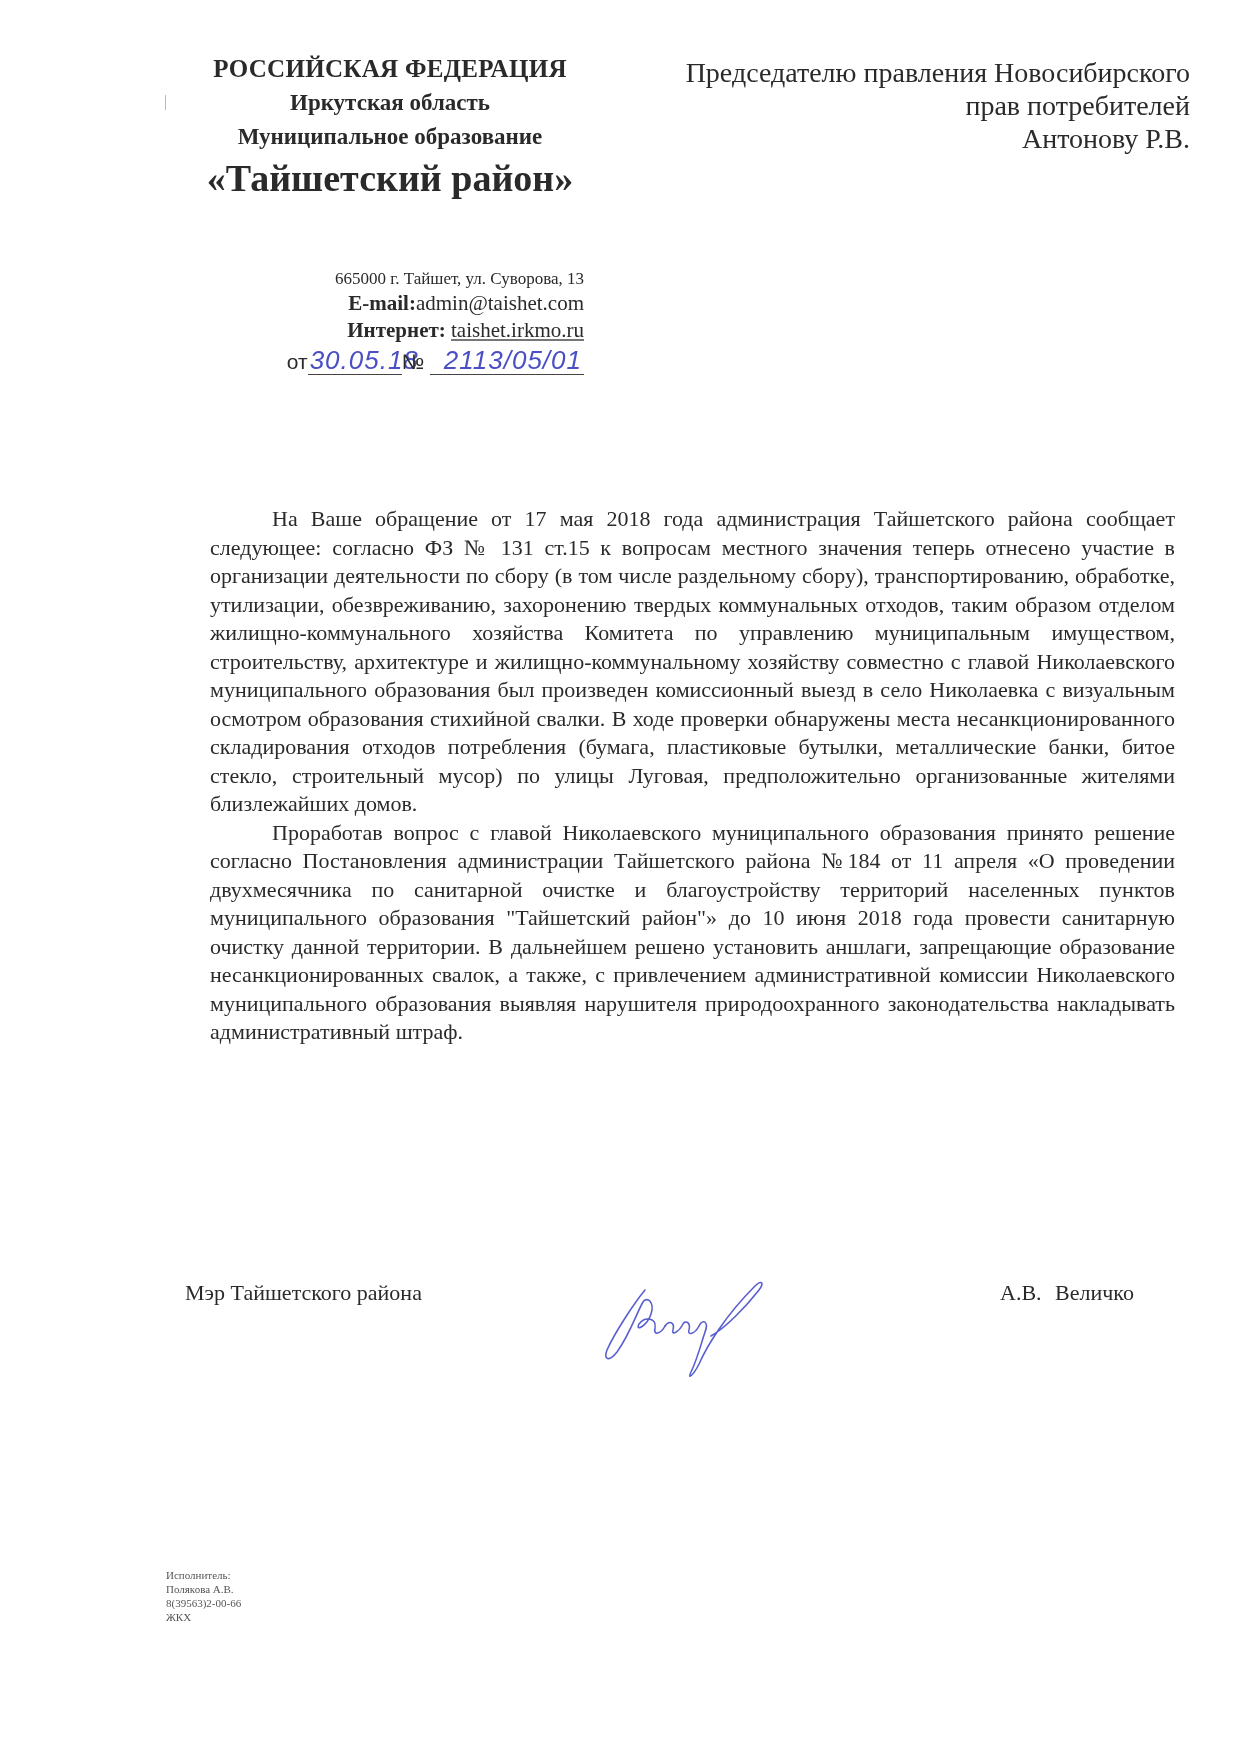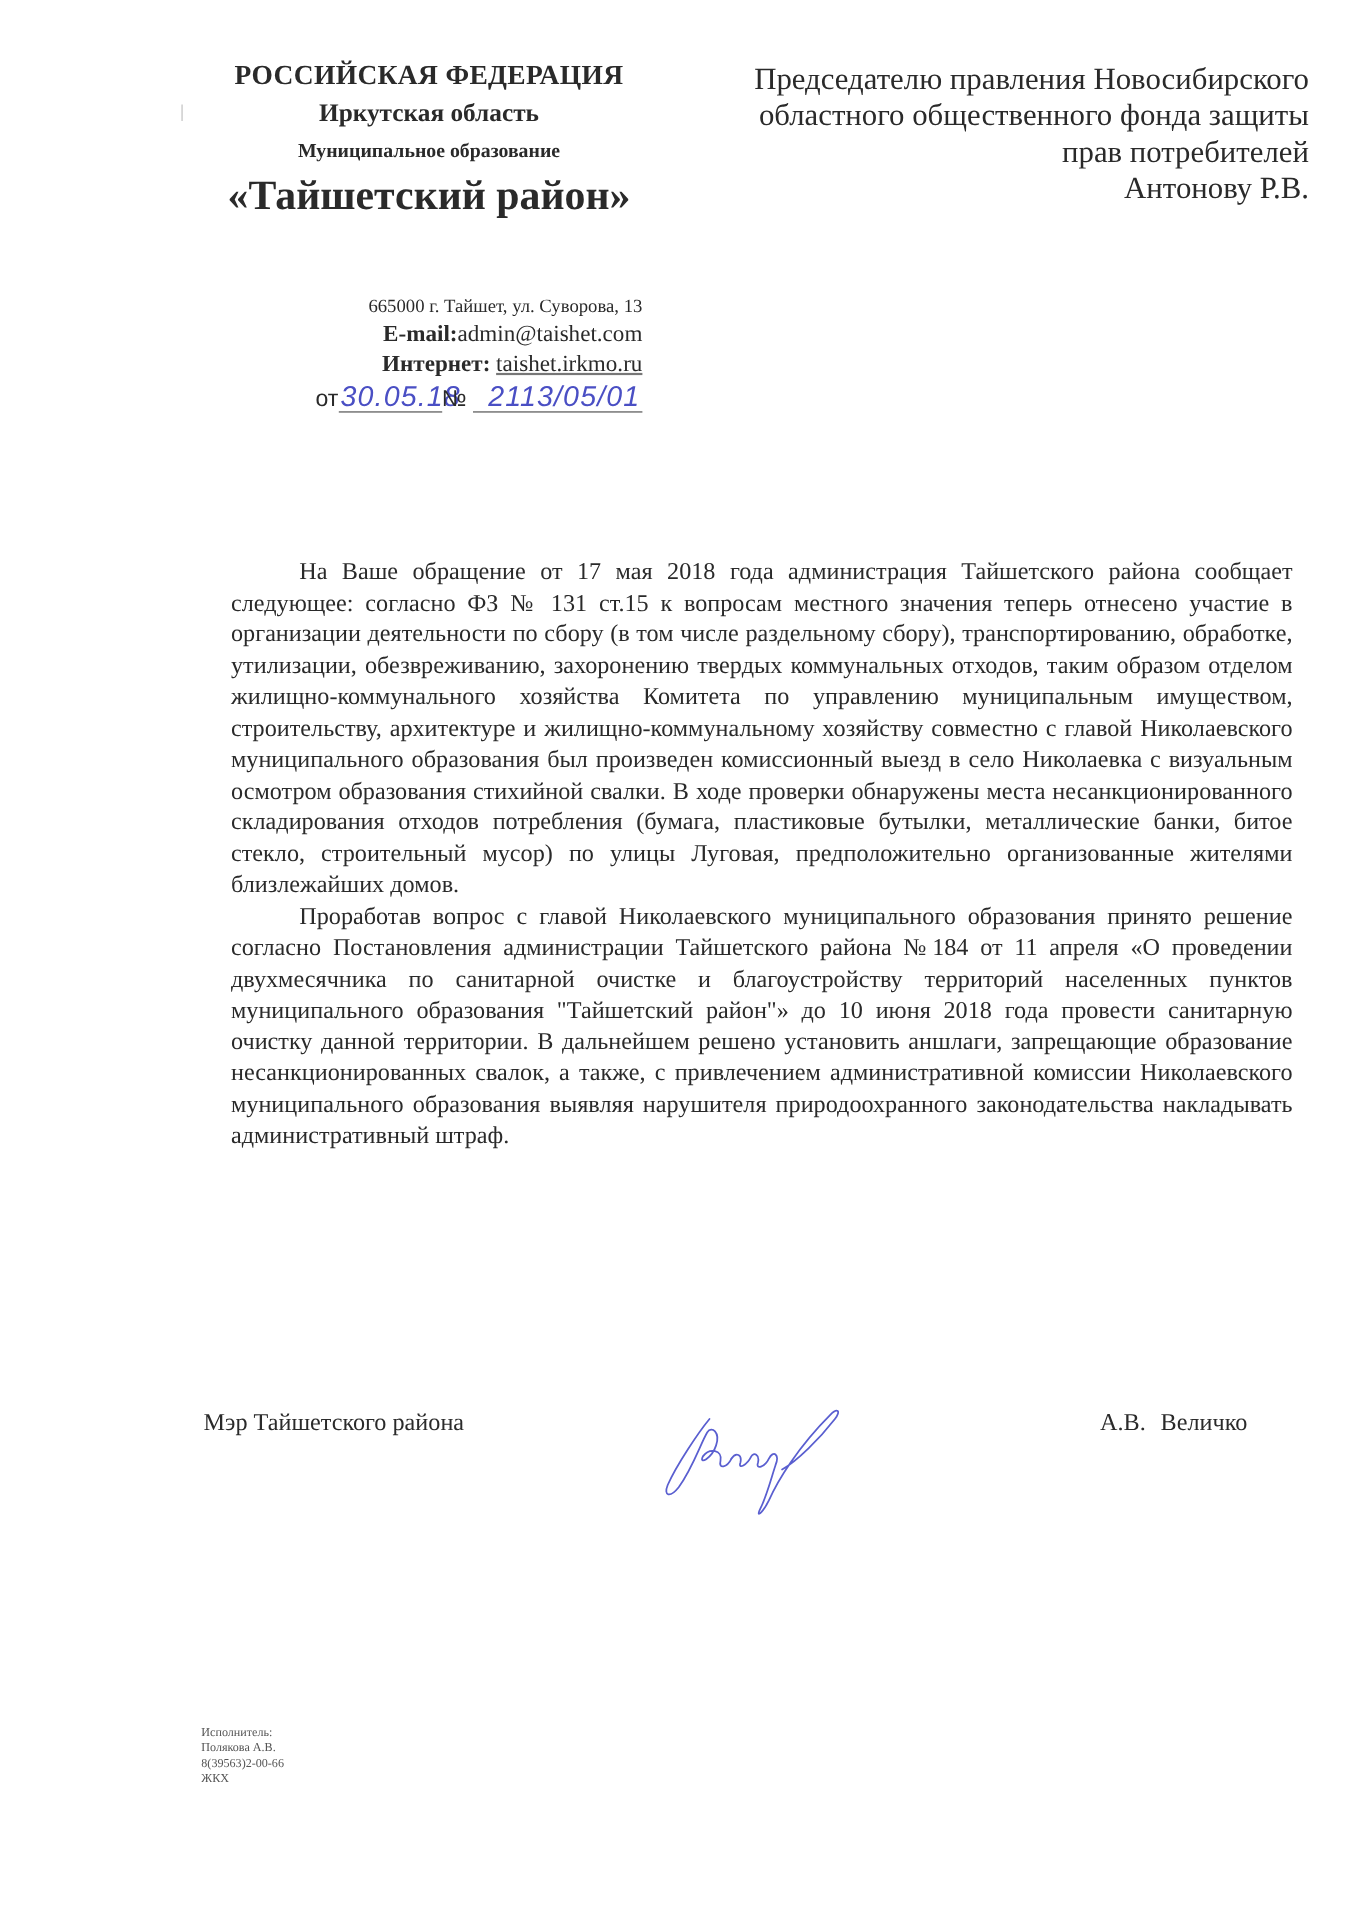--- a/index.html
+++ b/index.html
@@ -3,21 +3,21 @@
 <meta charset="utf-8">
 <style>
   html, body { margin: 0; padding: 0; background: #ffffff; }
   body { width: 1240px; height: 1754px; position: relative; overflow: hidden; color: #2a2a2a; font-family: "Liberation Serif", serif; }
   .abs { position: absolute; }
 
   
   .letterhead { left: 150px; top: 52px; width: 480px; text-align: center; }
   .lh-country { font-weight: bold; font-size: 25px; line-height: 34px; letter-spacing: 0.3px; }
   .lh-region { font-weight: bold; font-size: 23px; line-height: 34px; }
-  .lh-muni { font-weight: bold; font-size: 18px; line-height: 34px; }
+  .lh-muni { font-weight: bold; font-size: 23px; line-height: 34px; }
   .lh-district { font-weight: bold; font-size: 38px; line-height: 48px; }
   .lh-admin { font-weight: bold; font-size: 37px; line-height: 46px; }
 
   .contacts { left: 164px; top: 268px; width: 420px; text-align: right; }
   .c-line { font-size: 17px; line-height: 22px; }
   .c-line2 { font-size: 21px; line-height: 27px; }
   .c-bold { font-weight: bold; }
   .c-link { text-decoration: underline; text-decoration-color: #777; }
   .ref-line { font-family: "Liberation Sans", sans-serif; font-size: 21px; line-height: 28px; margin-top: 2px; }
   .hand { font-family: "Liberation Sans", sans-serif; font-style: italic; color: #4a4fc4; font-size: 26px; border-bottom: 1px solid #444; display: inline-block; padding: 0 2px; letter-spacing: 1px; }
@@ -30,21 +30,21 @@
   
   .body-text { left: 210px; top: 505px; width: 965px; font-size: 22px; line-height: 28.5px; text-align: justify; }
   .body-text p { margin: 0; text-indent: 62px; }
 
   
   .sig-title { left: 185px; top: 1280px; font-size: 22px; }
   .sig-name { left: 1000px; top: 1280px; font-size: 22px; word-spacing: 8px; }
   .signature { left: 595px; top: 1272px; width: 220px; height: 110px; }
 
   
-  .executor { left: 183px; top: 1568px; font-size: 11px; line-height: 14px; color: #555; }
+  .executor { left: 166px; top: 1568px; font-size: 11px; line-height: 14px; color: #555; }
 
   .margin-mark { left: 165px; top: 95px; width: 1px; height: 15px; background: #bbb; }
 </style>
 </head>
 <body>
 
 <div class="abs margin-mark"></div>
 
 <div class="abs letterhead">
   <div class="lh-country">РОССИЙСКАЯ ФЕДЕРАЦИЯ</div>
@@ -63,21 +63,20 @@
     <span class="c-link">taishet.irkmo.ru</span>
   </div>
   <div class="ref-line">
     <span>от</span><span class="hand hand-date">30.05.18</span><span>№</span>
     <span class="hand hand-num">2113/05/01</span>
   </div>
 </div>
 
 <div class="abs addressee">
   <div>Председателю правления Новосибирского</div>
-  <div>областного общественного фонда защиты</div>
   <div>прав потребителей</div>
   <div>Антонову Р.В.</div>
 </div>
 
 <div class="abs body-text">
   <p>На Ваше обращение от 17 мая 2018 года администрация Тайшетского района сообщает следующее: согласно ФЗ № 131 ст.15 к вопросам местного значения теперь отнесено участие в организации деятельности по сбору (в том числе раздельному сбору), транспортированию, обработке, утилизации, обезвреживанию, захоронению твердых коммунальных отходов, таким образом отделом жилищно-коммунального хозяйства Комитета по управлению муниципальным имуществом, строительству, архитектуре и жилищно-коммунальному хозяйству совместно с главой Николаевского муниципального образования был произведен комиссионный выезд в село Николаевка с визуальным осмотром образования стихийной свалки. В ходе проверки обнаружены места несанкционированного складирования отходов потребления (бумага, пластиковые бутылки, металлические банки, битое стекло, строительный мусор) по улицы Луговая, предположительно организованные жителями близлежайших домов.</p>
   <p>Проработав вопрос с главой Николаевского муниципального образования принято решение согласно Постановления администрации Тайшетского района №184 от 11 апреля «О проведении двухмесячника по санитарной очистке и благоустройству территорий населенных пунктов муниципального образования "Тайшетский район"» до 10 июня 2018 года провести санитарную очистку данной территории. В дальнейшем решено установить аншлаги, запрещающие образование несанкционированных свалок, а также, с привлечением административной комиссии Николаевского муниципального образования выявляя нарушителя природоохранного законодательства накладывать административный штраф.</p>
 </div>
 
 <div class="abs sig-title">Мэр Тайшетского района</div>

